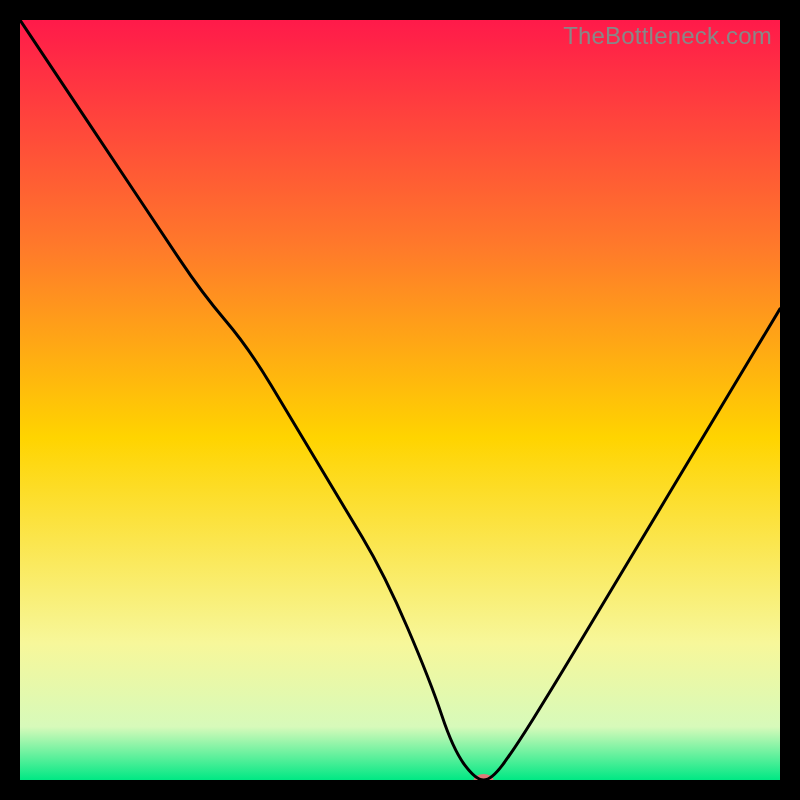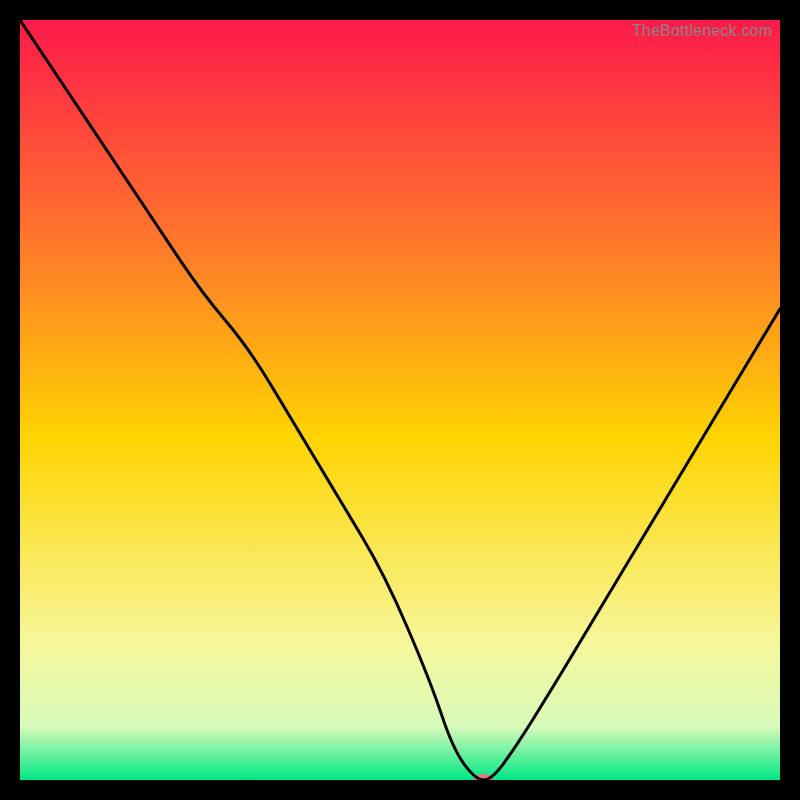--- a/index.html
+++ b/index.html
@@ -24,21 +24,21 @@
     left: 0;
     top: 0;
     width: 760px;
     height: 760px;
   }
   .watermark {
     position: absolute;
     top: 2px;
     right: 8px;
     color: #888;
-    font-size: 16px;
+    font-size: 24px;
     font-weight: 500;
     letter-spacing: 0.2px;
     user-select: none;
   }
 </style>
 </head>
 <body>
 
 <div class="frame">
   <svg class="plot-area" viewBox="0 0 760 760" preserveAspectRatio="none">

